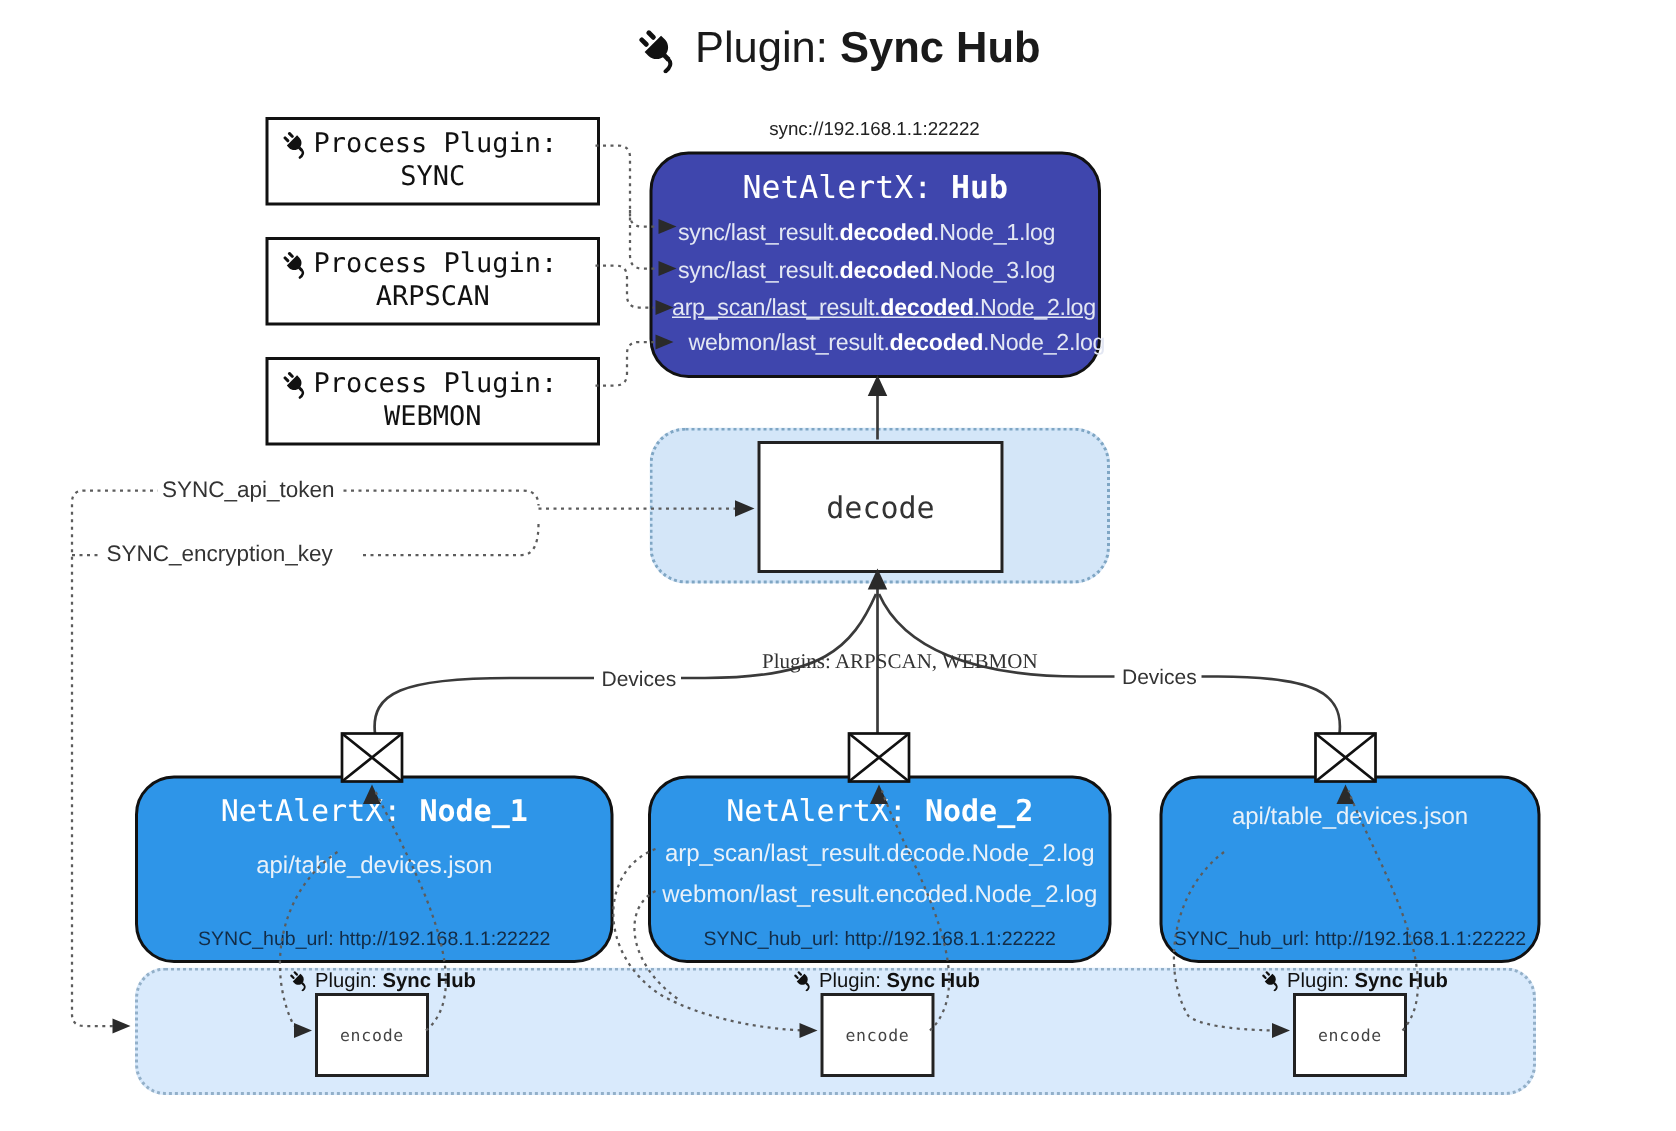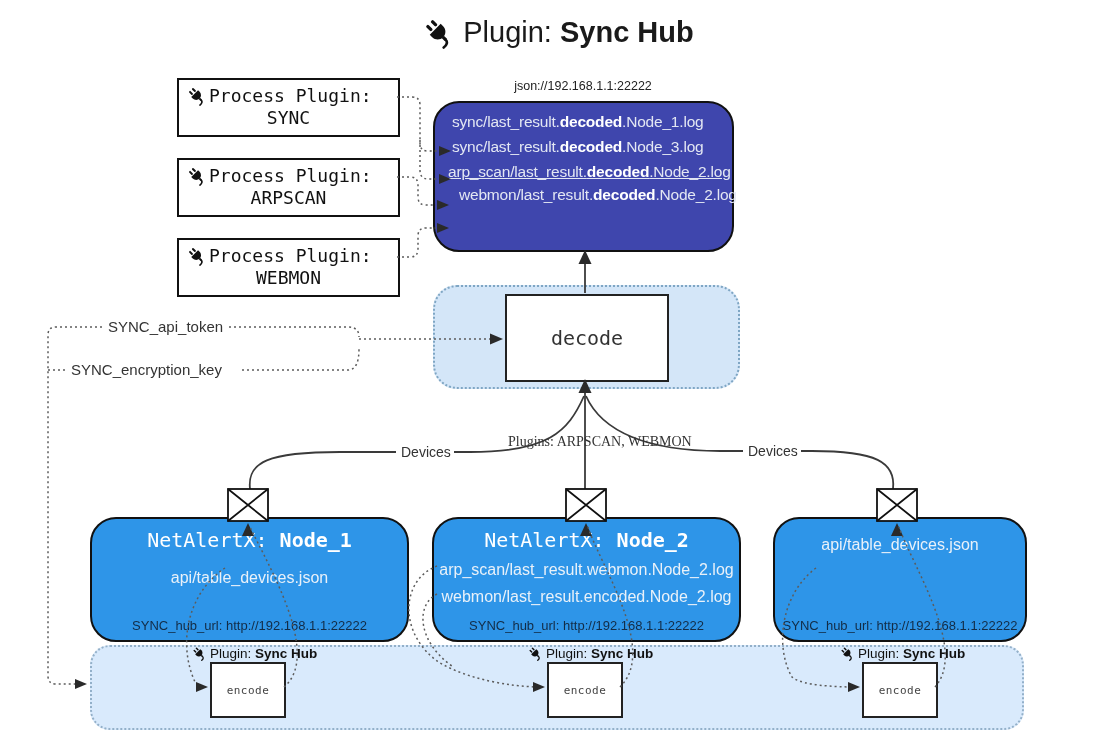--- a/index.html
+++ b/index.html
@@ -105,22 +105,23 @@
   <div class="abs pbox" style="top:238px;">
     <div class="l1">
         <svg class="plug" width="20" height="20">
           <use href="#plug"></use>
         </svg>
       <span>Process Plugin:</span>
       </div>
     <div class="l2">WEBMON</div>
   </div>
 
-  <div class="abs" id="hub-url">json://192.168.1.1:22222</div>
+  <div class="abs" id="hub-url">sync://192.168.1.1:22222</div>
   <div class="abs" id="hub">
+    <div class="htitle"><span>NetAlertX: </span><b>Hub</b></div>
     <div class="hlines">
       <div class="hline"><span>sync/last_result.</span><b>decoded</b><span>.Node_1.log</span></div>
       <div class="hline"><span>sync/last_result.</span><b>decoded</b><span>.Node_3.log</span></div>
       <div class="hline" style="padding-left:13px;text-decoration:underline;"><span>arp_scan/last_result.</span><b>decoded</b><span>.Node_2.log</span></div>
       <div class="hline" style="padding-left:24px;line-height:22px;"><span>webmon/last_result.</span><b>decoded</b><span>.Node_2.log</span></div>
     </div>
   </div>
 
   <div class="abs" id="decode-wrap"></div>
   <div class="abs" id="decode-box">decode</div>
@@ -135,21 +136,21 @@
   <div class="abs node single" style="left:90px;width:315px;">
     <div class="ntitle"><span>NetAlertX: </span><b>Node_1</b></div>
     <div class="nfiles">
         <div>api/table_devices.json</div>
       </div>
     <div class="nurl">SYNC_hub_url: http://192.168.1.1:22222</div>
   </div>
   <div class="abs node double" style="left:432px;width:305px;">
     <div class="ntitle"><span>NetAlertX: </span><b>Node_2</b></div>
     <div class="nfiles">
-      <div>arp_scan/last_result.webmon.Node_2.log</div>
+      <div>arp_scan/last_result.decode.Node_2.log</div>
       <div>webmon/last_result.encoded.Node_2.log</div>
     </div>
     <div class="nurl">SYNC_hub_url: http://192.168.1.1:22222</div>
   </div>
   <div class="abs node single" style="left:773px;width:250px;">
     <div class="nfiles">
         <div>api/table_devices.json</div>
       </div>
     <div class="nurl">SYNC_hub_url: http://192.168.1.1:22222</div>
   </div>

